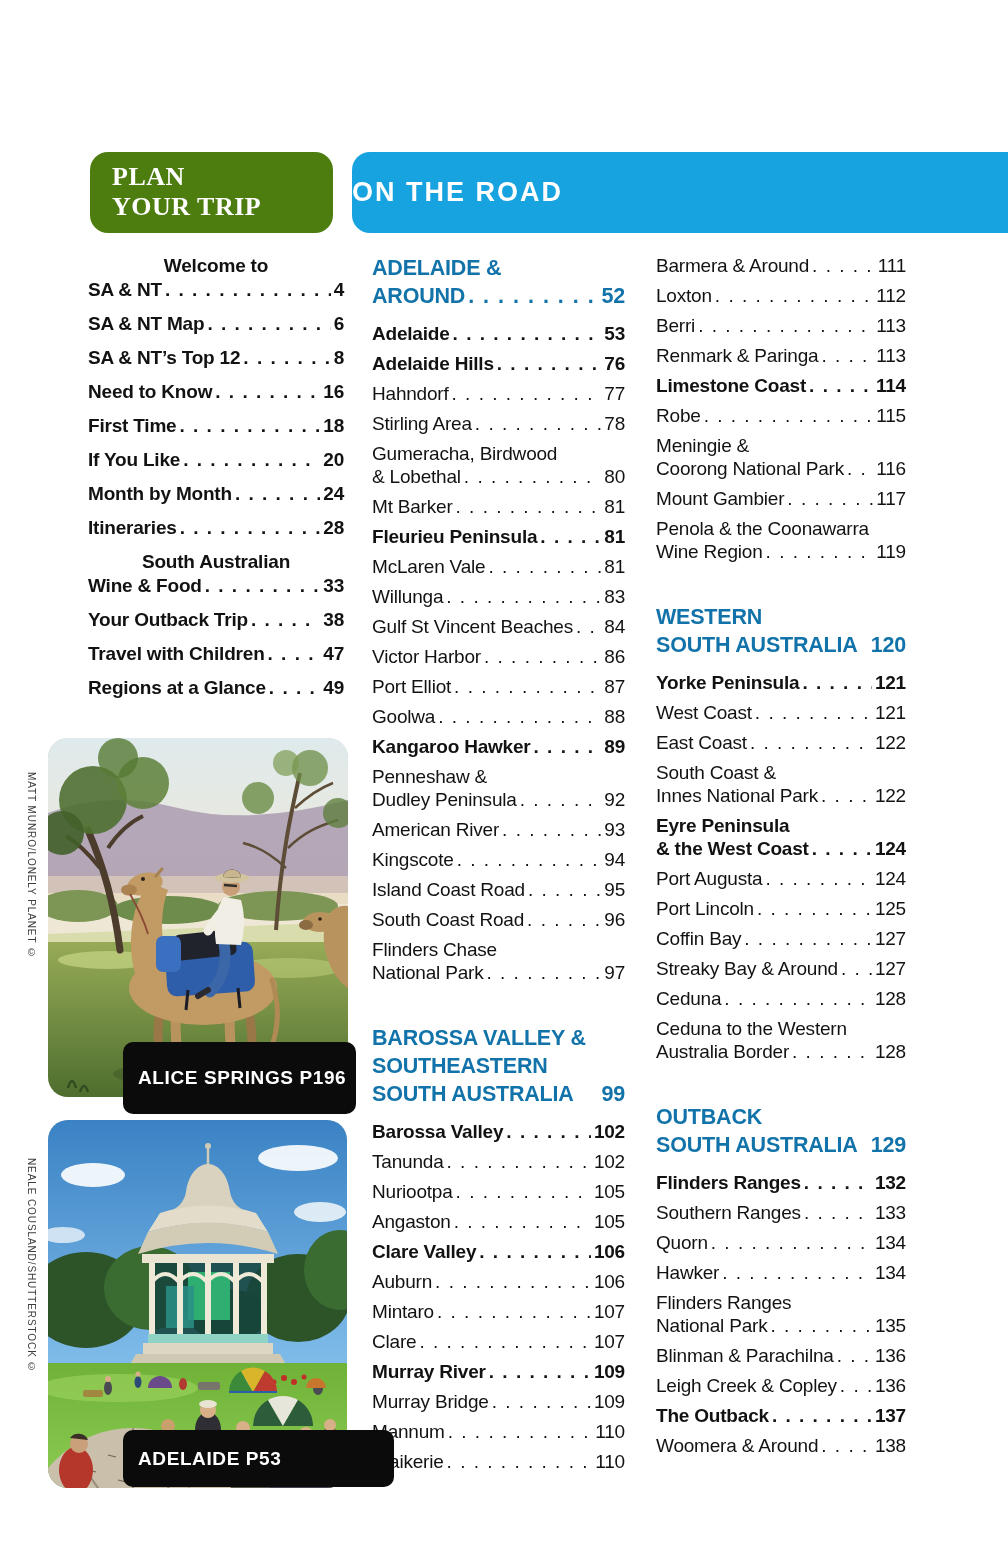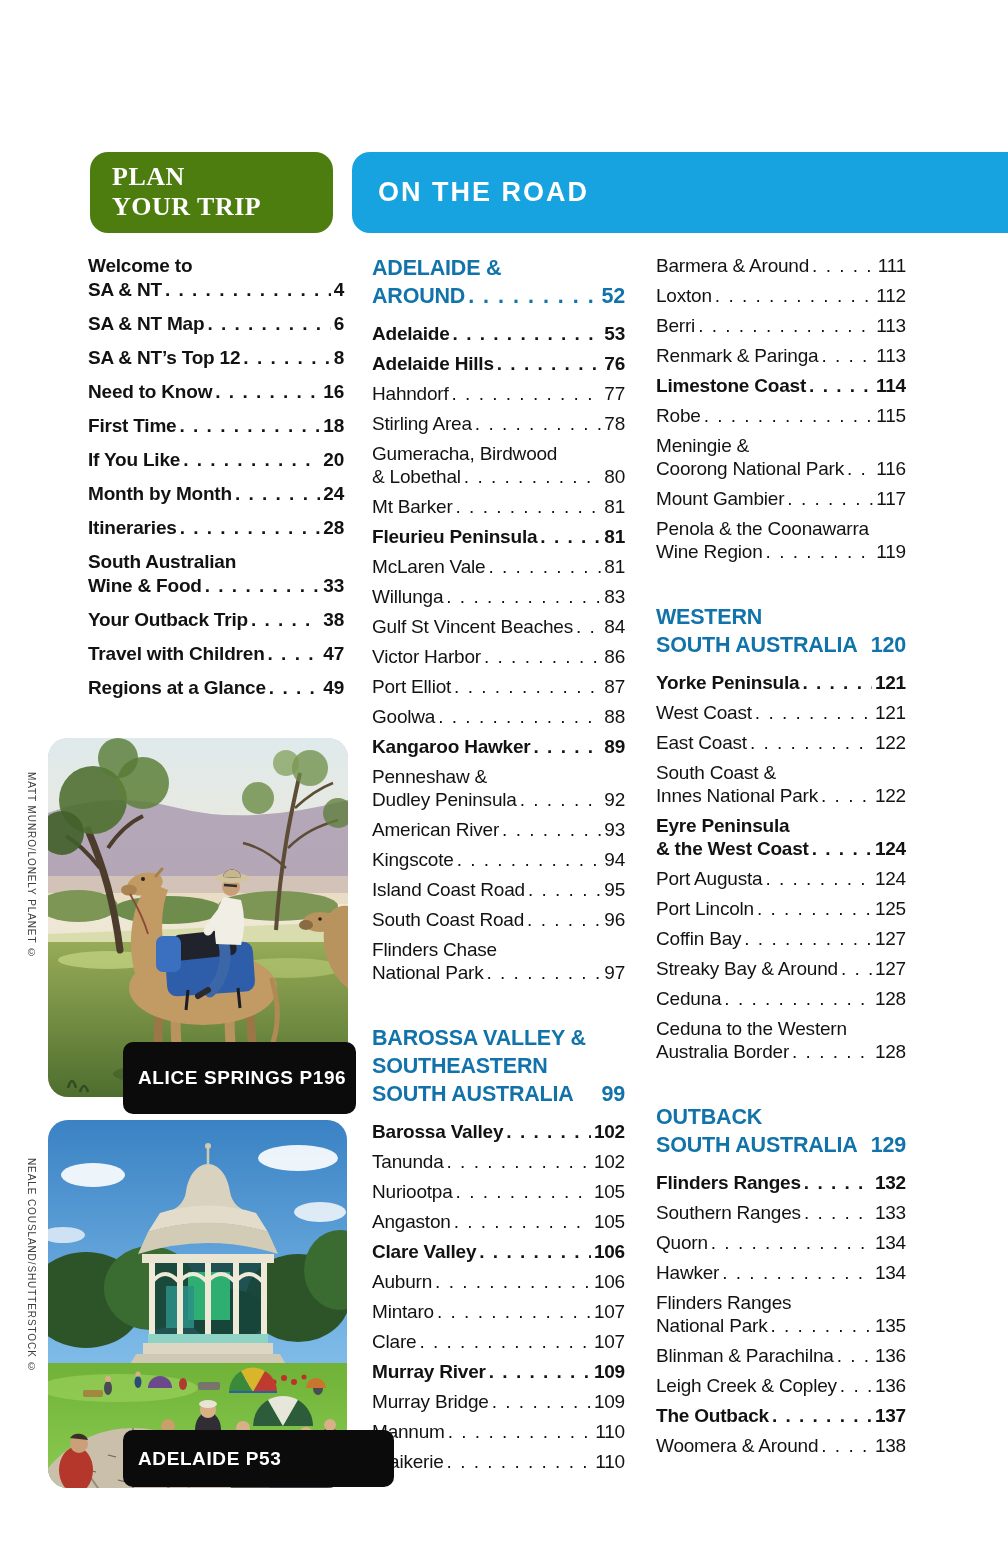--- a/index.html
+++ b/index.html
@@ -11,26 +11,26 @@
 
   
   .banner { position:absolute; top:152px; height:81px; color:#fff; font-weight:700; }
   .banner-plan {
     left:90px; width:243px; background:#4d7c0f; border-radius:18px;
     font-size:26px; line-height:30px; letter-spacing:0.5px; padding:10px 3px 0 22px;font-family:Liberation Serif, serif;
   }
   .banner-road {
     left:352px; width:656px; background:#17a2e0;
     border-radius:18px 0 0 18px; display:flex; align-items:center;
-    font-size:27px; letter-spacing:2px; padding-left:26px;
+    font-size:27px; letter-spacing:2px; 
   }
 
   
   .toc-col { position:absolute; top:254px; }
-  #col1 { left:88px;  width:256px; }
+  #col1 { left:88px;  width:256px;text-align:center; }
   #col2 { left:372px; width:253px; }
   #col3 { left:656px; width:250px; }
 
   .toc-item { font-size:19px; line-height:23px; margin-bottom:7px; color:#121212;
               font-weight:400; letter-spacing:-0.2px; }
   .toc-item.bold { font-weight:700; }
   #col1 .toc-item { font-weight:700; line-height:24px; margin-bottom:10px; }
 
   .toc-header { font-size:21.5px; line-height:28px; margin-bottom:12px;
                 color:#1173a9; font-weight:700; letter-spacing:-0.2px; }

